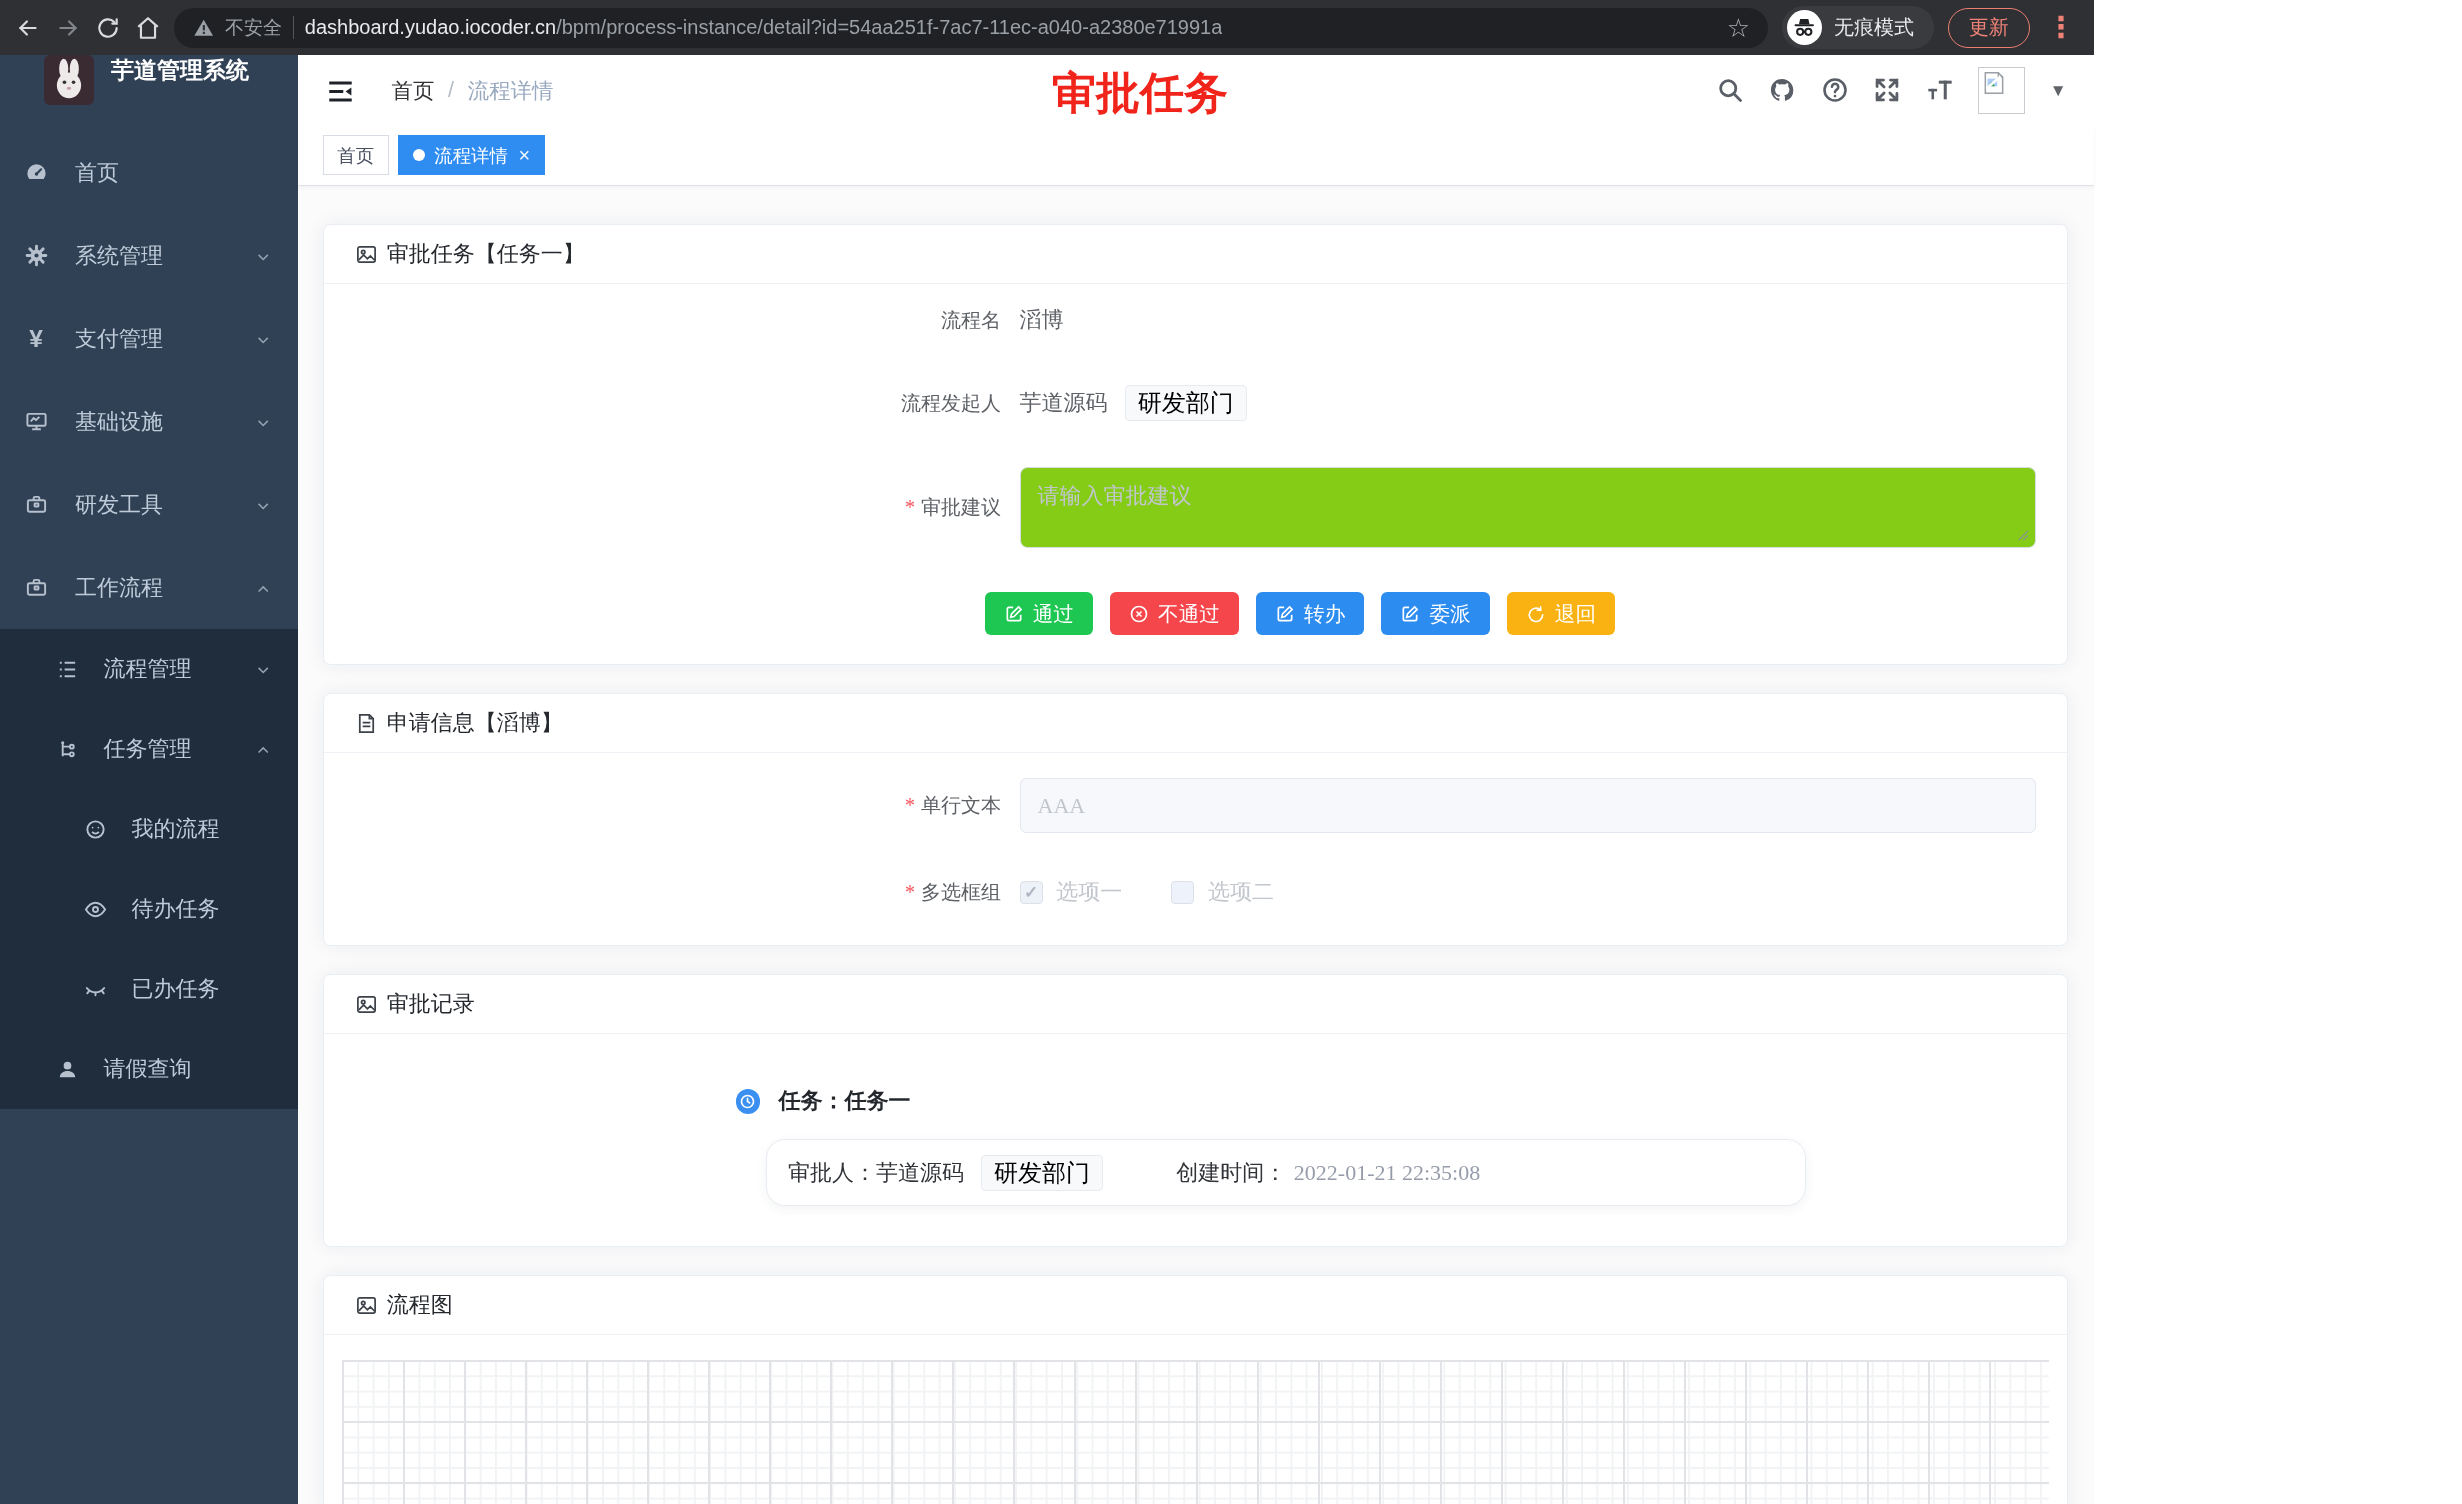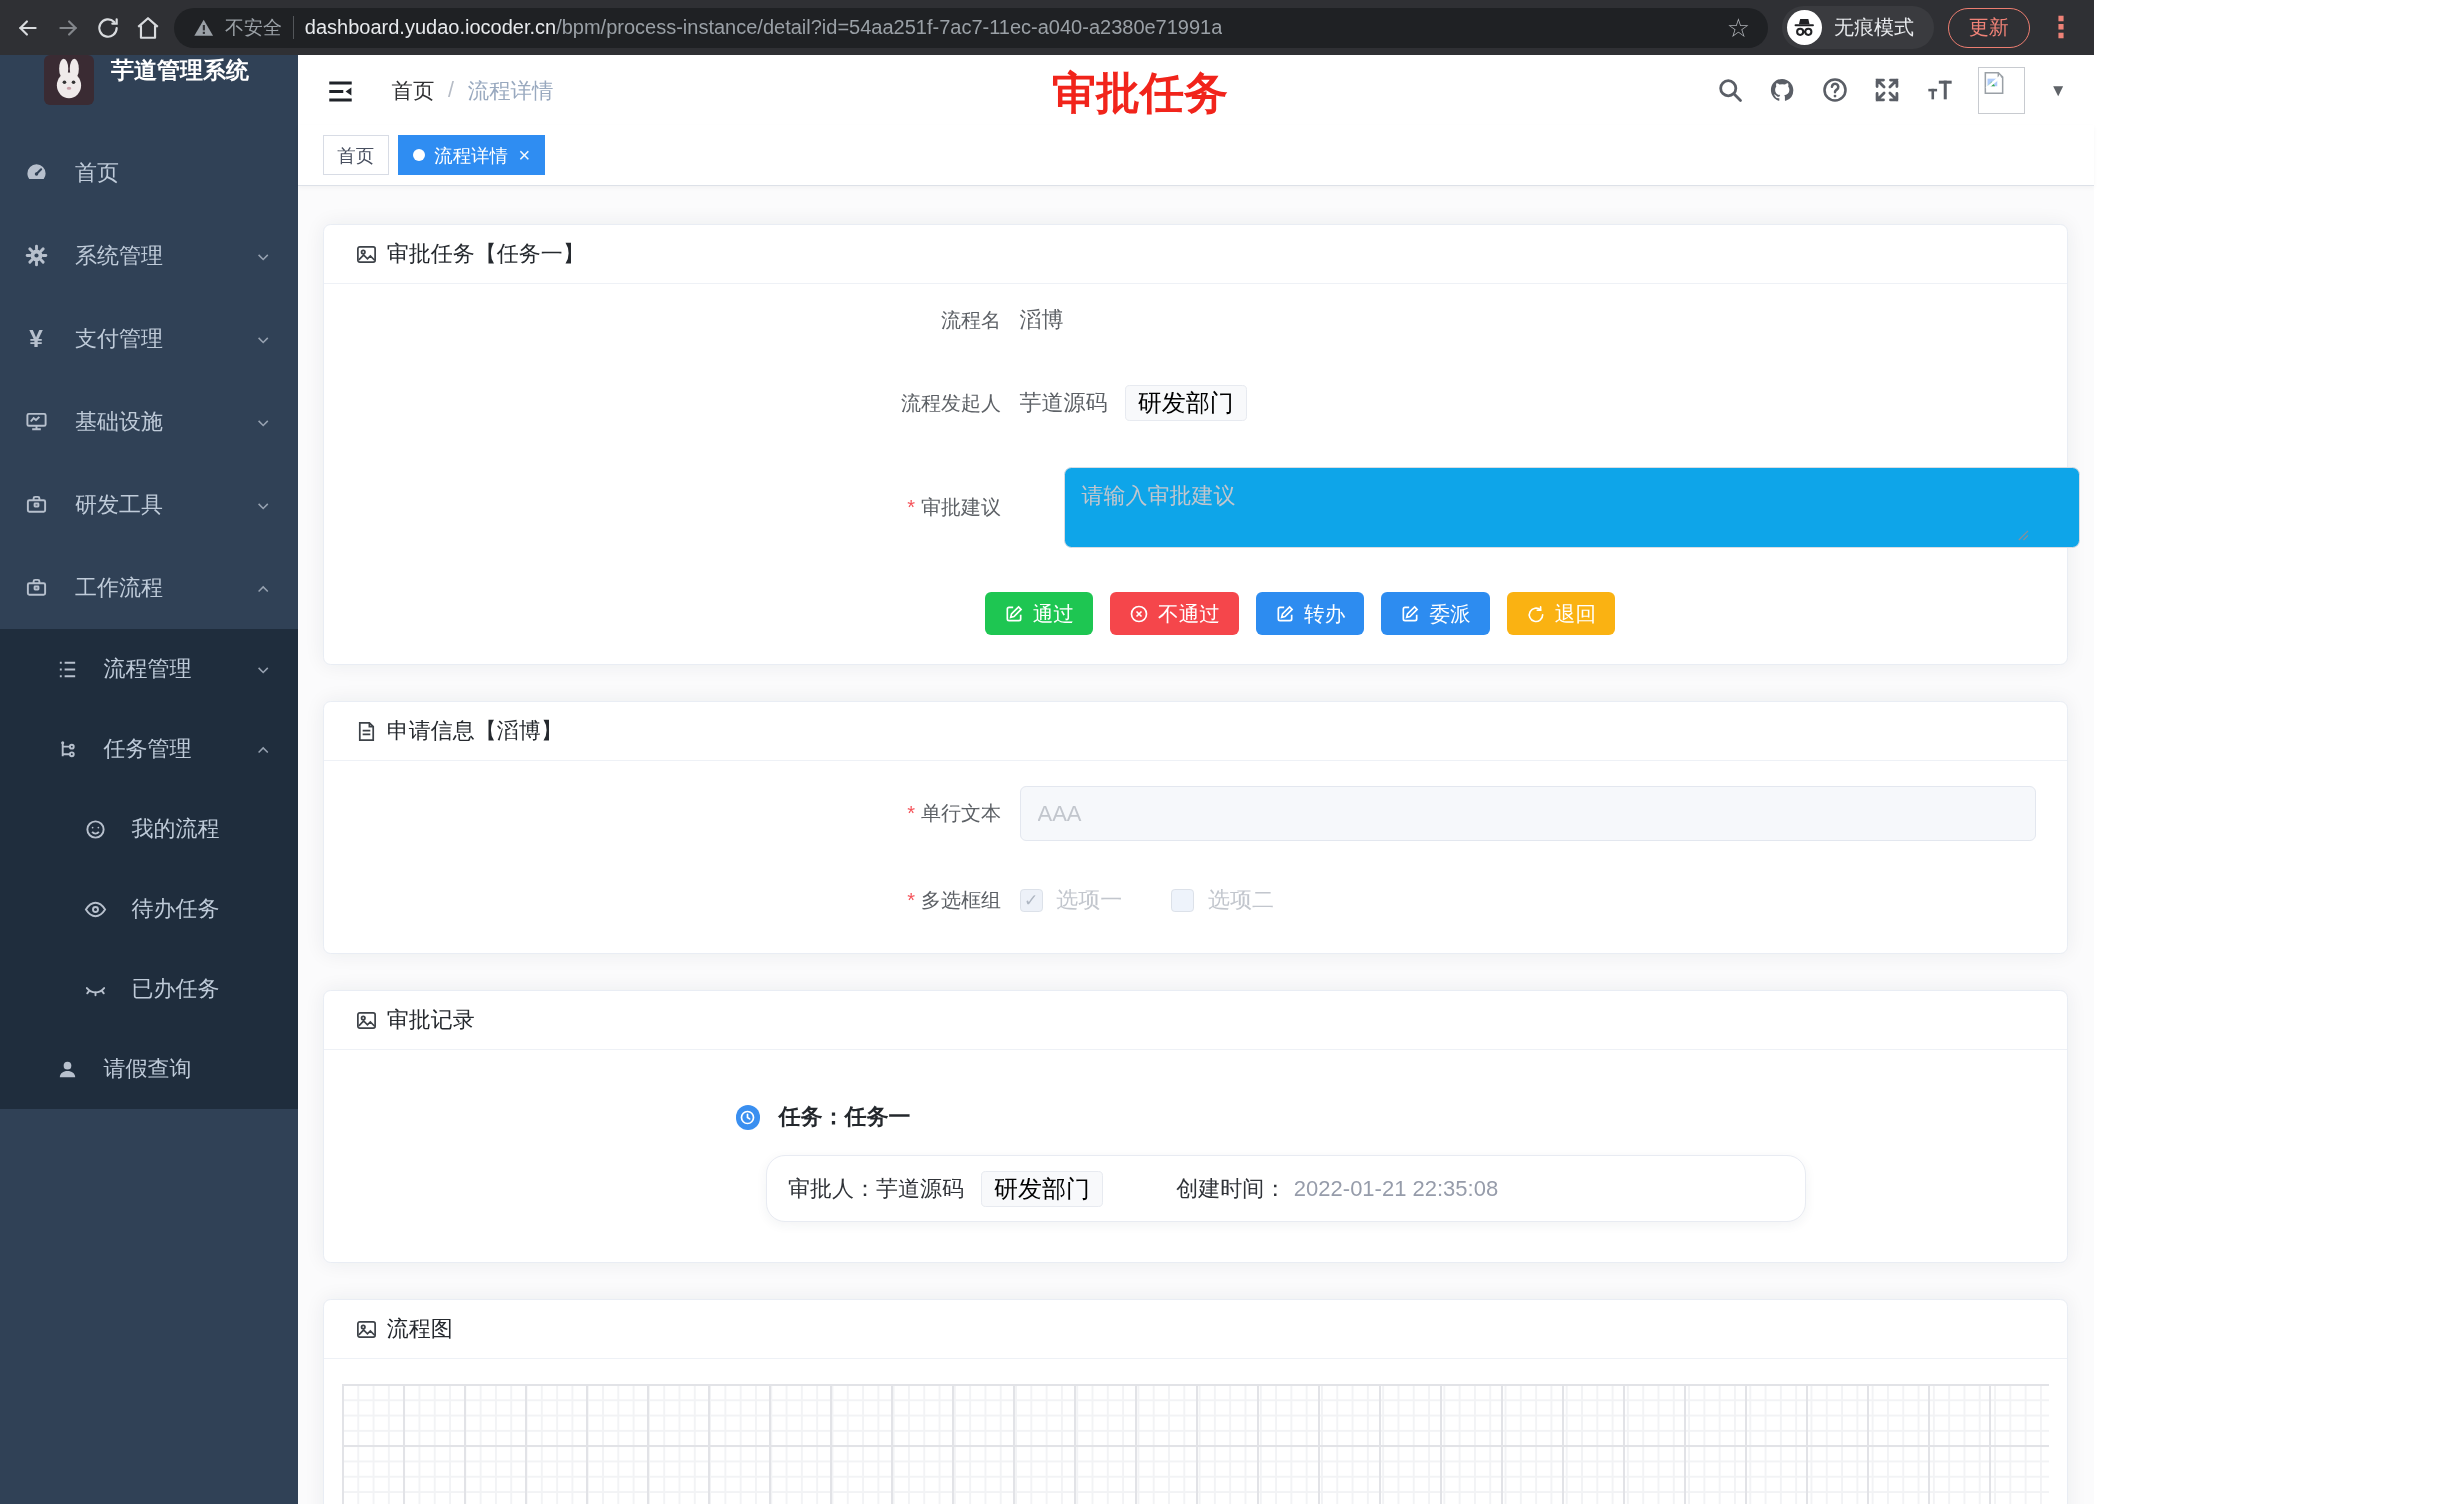--- a/index.html
+++ b/index.html
@@ -61,35 +61,35 @@
   .caret{color:#5f6368;font-size:17px;cursor:pointer;line-height:1;}
 
   
   .tags{height:60px;background:#fff;border-bottom:1.5px solid #dde1e8;box-shadow:0 1.5px 4.6px rgba(0,0,0,.04);display:flex;align-items:center;gap:9.2px;padding:0 24.5px;flex:none;position:relative;z-index:2;}
   .tag{height:40px;box-sizing:border-box;border:1.5px solid #d8dce5;background:#fff;color:#495060;font-size:18.4px;display:flex;align-items:center;padding:0 13.8px;gap:9.2px;cursor:pointer;white-space:nowrap;}
   .tag.active{background:#2f8df2;border-color:#2f8df2;color:#fff;}
   .tag-dot{width:12.2px;height:12.2px;border-radius:50%;background:#fff;flex:none;}
   .tag-close{font-size:20px;line-height:1;margin-left:1.5px;opacity:.95;}
 
   
-  .content{flex:1;background:#fbfbfc;overflow:hidden;padding:38px 26px 0 24.5px;display:flex;flex-direction:column;gap:36px;min-height:0;}
+  .content{flex:1;background:#fbfbfc;overflow:hidden;padding:38px 26px 0 24.5px;display:flex;flex-direction:column;gap:28px;min-height:0;font-family:Liberation Serif, serif;}
   .card{background:#fff;border:1.5px solid #e9edf4;border-radius:7.6px;box-shadow:0 0 20px rgba(31,45,61,.07);flex:none;}
   .card-h{height:58px;display:flex;align-items:center;gap:9.2px;padding:0 31px;font-size:22px;color:#25292e;border-bottom:1.5px solid #eef1f6;}
   .cicon{width:23px;height:23px;color:#3d4248;flex:none;}
 
   .c1-b{padding:21.4px 31px 29px;}
   .frow{display:flex;align-items:center;}
   .mb{margin-bottom:50px;}
   .mb2{margin-bottom:46px;}
   .flabel{width:665px;box-sizing:border-box;text-align:right;padding-right:18.4px;color:#5d6166;font-size:20px;flex:none;white-space:nowrap;}
   .fvalue{color:#5d6166;font-size:22px;display:flex;align-items:center;}
   .req{color:#f5535a;margin-right:6.1px;}
   .dept-tag{margin-left:17px;height:34px;padding:0 12.2px;display:flex;align-items:center;font-size:24px;color:#000000;background:#f8f9fb;border:1.5px solid #e7eaf0;border-radius:4.6px;white-space:nowrap;}
   .ta-wrap{position:relative;width:1178px;}
-  textarea.opinion{width:100%;height:81px;box-sizing:border-box;border:1.5px solid #d9dde3;border-radius:7.6px;padding:12.2px 17px;font-size:22px;color:#303133;resize:none;font-family:inherit;outline:none;background:#0ea5e9;display:block;margin-left:44px;}
+  textarea.opinion{width:100%;height:81px;box-sizing:border-box;border:1.5px solid #d9dde3;border-radius:7.6px;padding:12.2px 17px;font-size:22px;color:#303133;resize:none;font-family:inherit;outline:none;background:#84cc16;display:block;}
   textarea.opinion::placeholder{color:#c2c6cd;}
   .grip{position:absolute;right:6.1px;bottom:6.1px;width:15.3px;height:15.3px;color:#8a8f98;}
   .btn-row{display:flex;gap:17px;margin:44px 0 0 630px;}
   .abtn{height:43px;border:none;border-radius:6.1px;color:#fff;font-size:20.6px;display:flex;align-items:center;gap:9.2px;padding:0 19px;font-family:inherit;cursor:pointer;white-space:nowrap;}
   .abtn svg{width:20px;height:20px;flex:none;}
 
   .c2-b{padding:25px 31px 38px;}
   .dis-input{width:1178px;height:55px;background:#f6f8fb;border:1.5px solid #e3e7ef;border-radius:6.1px;color:#c2c6cd;font-size:22px;padding:0 17px;box-sizing:border-box;font-family:inherit;}
   .cb-row{margin-top:44px;}
   .cbg{display:flex;gap:49px;align-items:center;}

